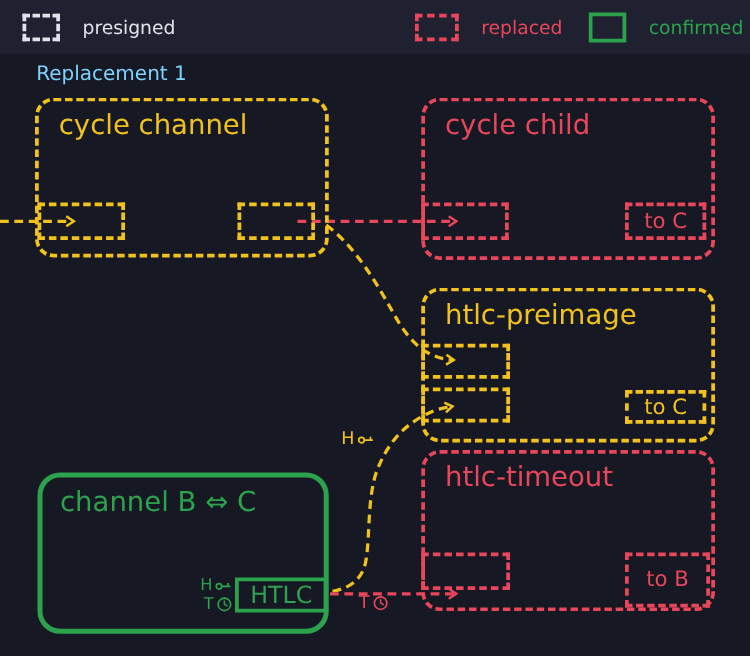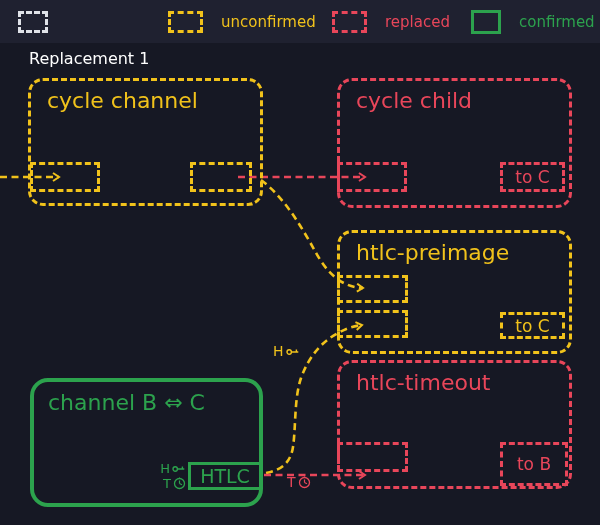--- a/index.html
+++ b/index.html
@@ -13,21 +13,21 @@
   .legend-item{position:absolute;top:0;height:43px;display:flex;align-items:center;gap:18px;}
   .swatch{display:inline-block;height:22px;box-sizing:border-box;}
   .swatch-dashed{border:3px dashed;}
   .swatch-solid{border:3px solid;}
   .legend-label{font-size:15px;}
   .c-presigned{color:#dfe2e8;border-color:#dfe2e8;}
   .c-unconfirmed{color:#f1c21b;border-color:#f1c21b;}
   .c-replaced{color:#e8465a;border-color:#e8465a;}
   .c-confirmed{color:#2ca24d;border-color:#2ca24d;}
   
-  .page-title{position:absolute;left:29px;top:49px;font-size:16px;color:#ffffff;}
+  .page-title{position:absolute;left:29px;top:49px;font-size:16px;color:#7dd3fc;}
   
   .big-box{position:absolute;box-sizing:border-box;border:3px dashed;border-radius:15px;}
   .yellow-box{color:#f1c21b;border-color:#f1c21b;}
   .red-box{color:#e8465a;border-color:#e8465a;}
   .green-box{color:#2ca24d;border-color:#2ca24d;border-style:solid;border-width:4px;border-radius:18px;}
   .box-title{font-size:22px;padding:7px 16px;white-space:nowrap;}
   
   .io-box{position:absolute;box-sizing:border-box;border:3px dashed;border-color:inherit;text-align:right;}
   .out-label{display:flex;align-items:center;justify-content:center;font-size:17px;}
   .htlc-box{position:absolute;box-sizing:border-box;border:3px solid;border-color:inherit;
@@ -63,24 +63,21 @@
   .glyph-svg{display:inline-block;flex:0 0 auto;}
 </style>
 </head>
 <body>
 
 <div class="screen">
 
   <div class="legend-bar">
     <div class="legend-item" style="left:18px">
       <span class="swatch swatch-dashed c-presigned" style="width:30px"></span>
-    </div>
-    <div class="legend-item" style="left:168px">
-      <span class="swatch swatch-dashed c-unconfirmed" style="width:35px"></span>
-      <span class="legend-label c-unconfirmed">unconfirmed</span>
+      <span class="legend-label c-presigned">presigned</span>
     </div>
     <div class="legend-item" style="left:332px">
       <span class="swatch swatch-dashed c-replaced" style="width:35px"></span>
       <span class="legend-label c-replaced">replaced</span>
     </div>
     <div class="legend-item" style="left:471px">
       <span class="swatch swatch-solid c-confirmed" style="width:30px;height:24px"></span>
       <span class="legend-label c-confirmed">confirmed</span>
     </div>
   </div>

